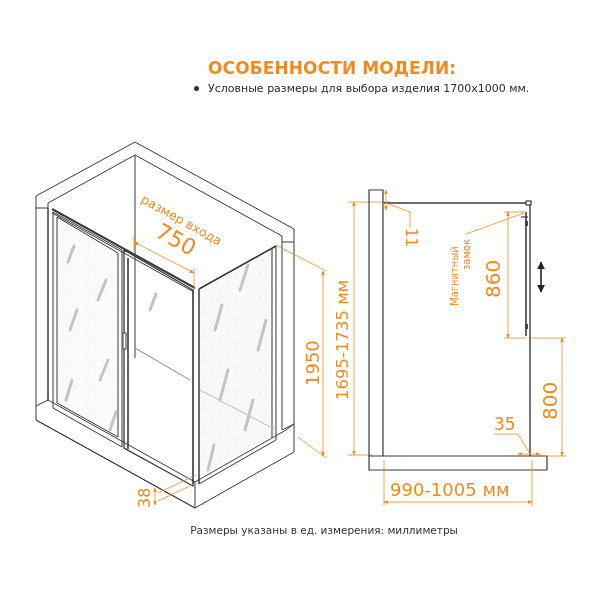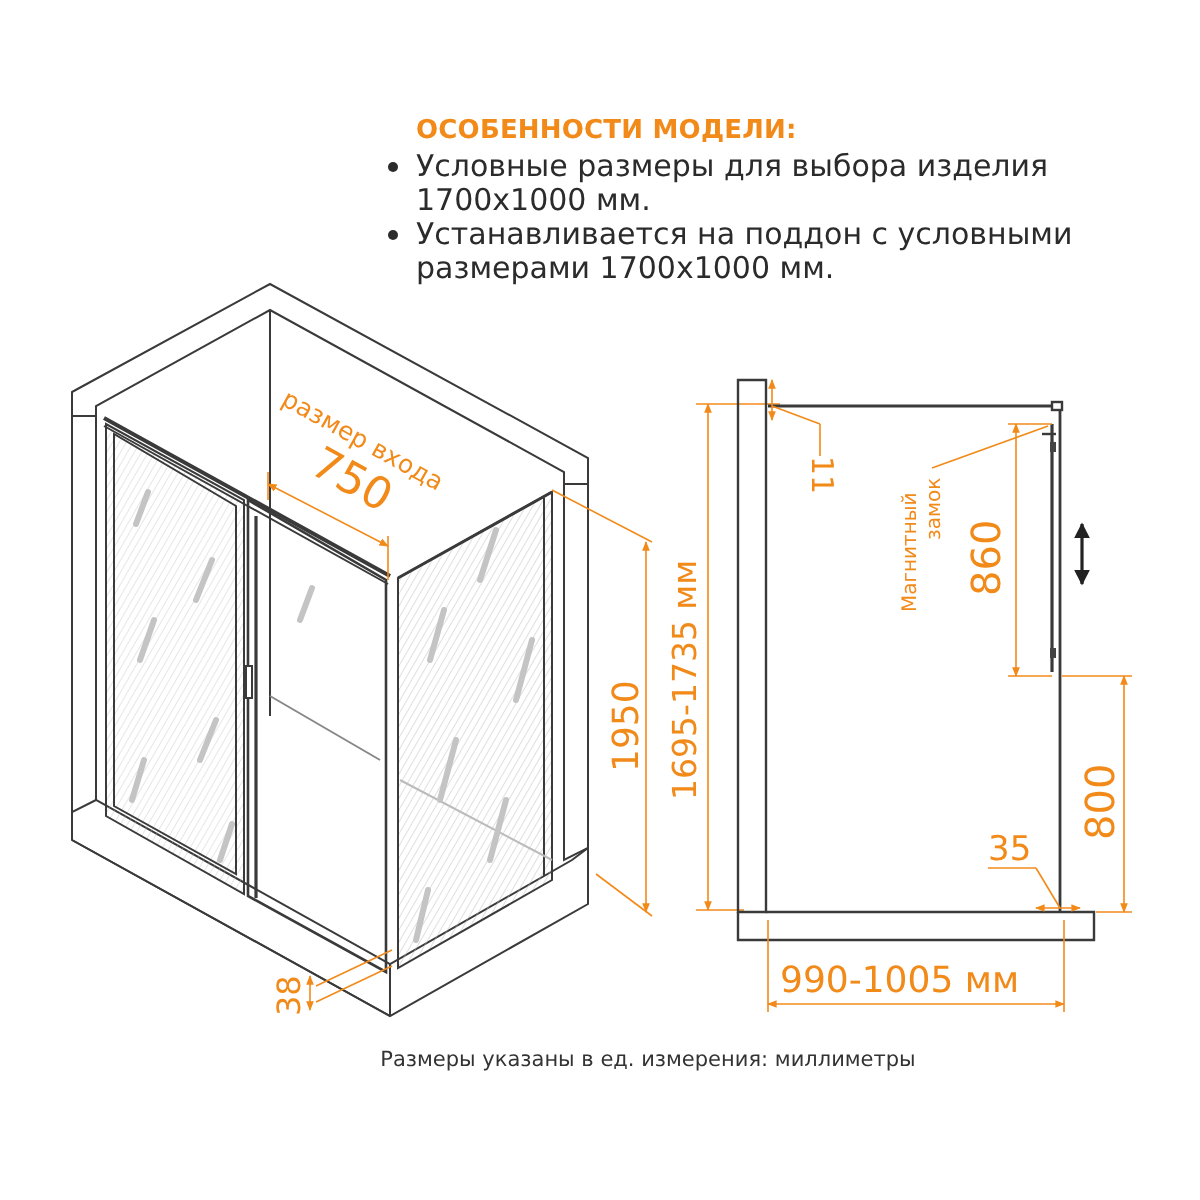--- a/index.html
+++ b/index.html
@@ -1,33 +1,32 @@
 <!DOCTYPE html>
 <html><head>
 <meta charset="utf-8">
 <style>
   html, body { margin: 0; padding: 0; background: #ffffff; }
   body { width: 600px; height: 600px; position: relative; overflow: hidden; font-family: "DejaVu Sans", sans-serif; }
   .features { position: absolute; left: 192px; top: 58px; width: 400px; }
-  .features-title { margin-left: 16px; font-weight: bold; color: #f28a1a; font-size: 13px; letter-spacing: 0.1px; margin-bottom: 2px; }
+  .features-title { margin-left: 16px; font-weight: bold; color: #f28a1a; font-size: 17px; letter-spacing: 0.1px; margin-bottom: 2px; }
   .features ul { list-style: none; margin: 0; padding: 0; }
-  .features li { position: relative; padding-left: 16px; font-size: 15px; color: #2b2b2b; line-height: 17px; }
+  .features li { position: relative; padding-left: 16px; font-size: 11px; color: #2b2b2b; line-height: 17px; }
   .features li::before { content: ""; position: absolute; left: 2px; top: 6px; width: 5px; height: 5px; border-radius: 50%; background: #2b2b2b; }
   .footnote { position: absolute; left: 0; width: 600px; top: 524px; text-align: center; font-size: 10.5px; color: #333; margin-left: 24px; }
   svg { position: absolute; left: 0; top: 0; }
   .dim-text { fill: #f28a1a; font-family: "DejaVu Sans", sans-serif; }
 </style>
 </head>
 <body>
 
 <div class="features">
   <div class="features-title">ОСОБЕННОСТИ МОДЕЛИ:</div>
   <ul>
     <li>Условные размеры для выбора изделия 1700х1000 мм.</li>
-    <li>Устанавливается на поддон с условными размерами 1700х1000 мм.</li>
   </ul>
 </div>
 
 <svg width="600" height="600" viewBox="0 0 600 600">
   <defs>
     <marker id="arr" viewBox="0 0 10 10" refX="9" refY="5" markerWidth="6" markerHeight="6" orient="auto-start-reverse">
       <path d="M0,1 L10,5 L0,9 z" fill="#f28a1a"></path>
     </marker>
     <marker id="arrk" viewBox="0 0 10 10" refX="9" refY="5" markerWidth="5" markerHeight="5" orient="auto-start-reverse">
       <path d="M0,0 L10,5 L0,10 z" fill="#222"></path>

